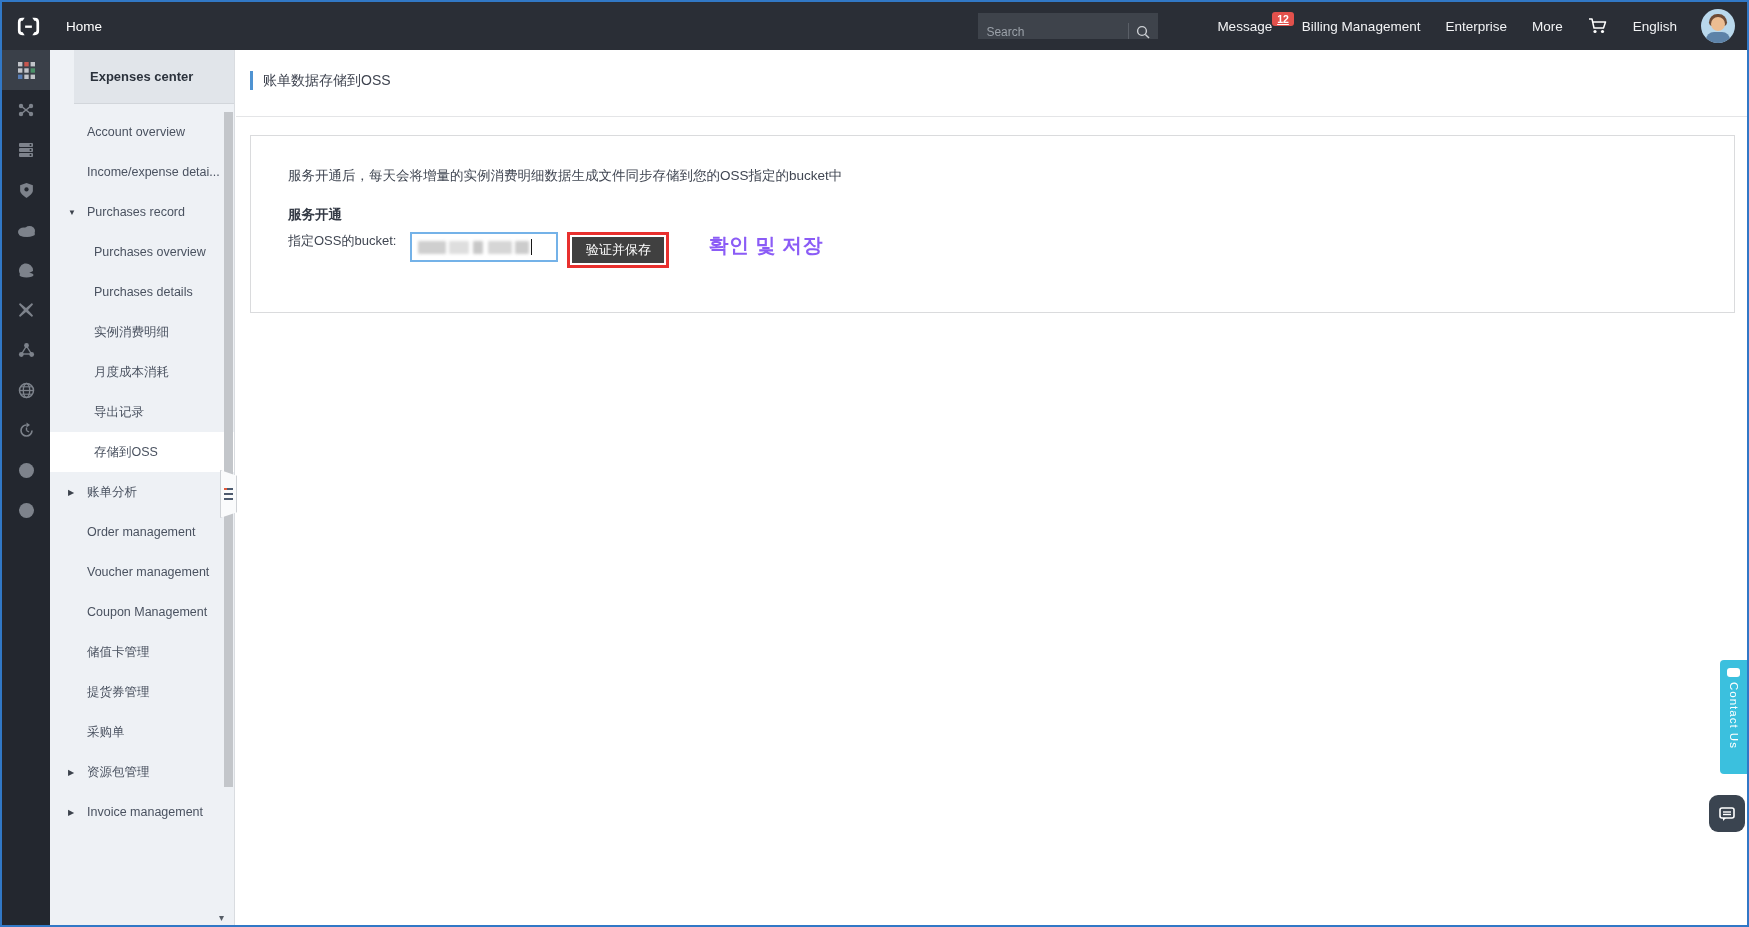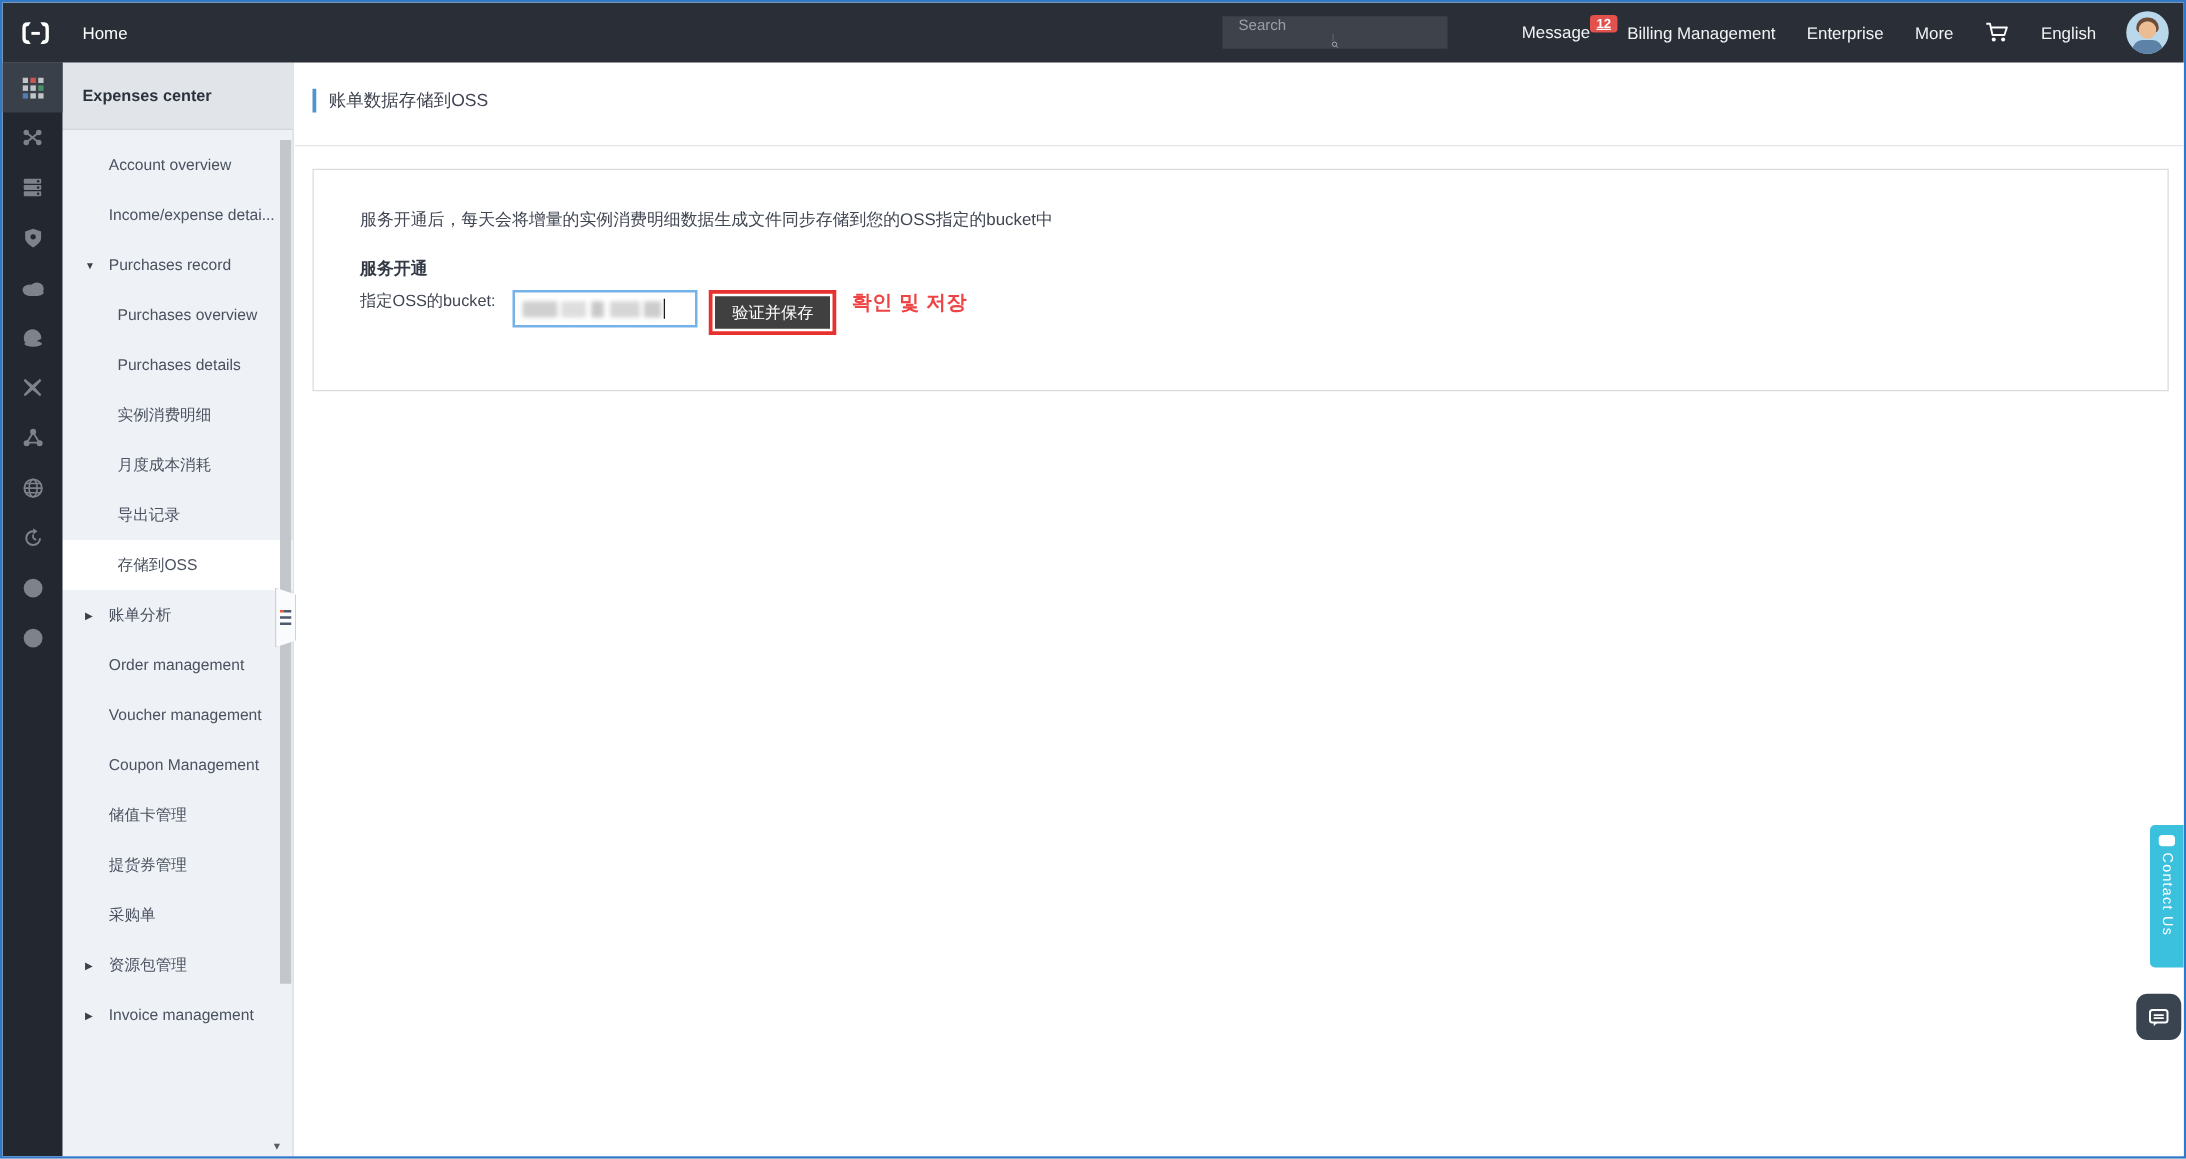--- a/index.html
+++ b/index.html
@@ -4,42 +4,42 @@
 <style>
   * { margin:0; padding:0; box-sizing:border-box; }
   html,body { width:1749px; height:927px; font-family:"Liberation Sans",sans-serif; background:#fff; }
   .frame { position:relative; width:1749px; height:927px; border:2px solid #3178c6; overflow:hidden; background:#fff; }
 
   
   .topbar { position:absolute; top:0; left:0; right:0; height:48px; background:#2a2e36; display:flex; align-items:center; padding:0 12px 0 13px; z-index:30; }
   .logo { width:27px; height:27px; margin-right:24px; cursor:pointer; }
   .home-link { color:#fff; font-size:13.5px; margin-right:20px; cursor:pointer; }
   .topbar-spacer { flex:1; }
-  .searchbox { width:180px; height:26px; background:#3e434b; display:flex; align-items:center; padding:0 8px; margin-right:34px;flex-direction:column; }
+  .searchbox { width:180px; height:26px; background:#3e434b; display:flex; align-items:flex-end; padding:0 8px; margin-right:34px; }
   .searchbox input { flex:1; background:transparent; border:none; outline:none; color:#cfd3d8; font-size:12px; font-family:"Liberation Sans",sans-serif; min-width:0; }
   .searchbox input::placeholder { color:#9aa0a8; }
   .search-divider { width:1px; height:16px; background:#5a5f67; margin:0 7px 0 4px; }
   .nav-link { color:#f2f3f5; font-size:13.5px; margin-left:25px; cursor:pointer; white-space:nowrap; position:relative; }
   .nav-link:first-of-type { margin-left:0; }
   .msg-badge { display:inline-block; background:#e2514c; color:#fff; font-size:10.5px; line-height:14px; padding:0 5px; border-radius:3px; transform:translateY(-8px); margin-left:0px; font-weight:bold;text-decoration:underline; }
   .cart { margin-left:25px; cursor:pointer; display:flex; align-items:center; }
   .avatar { width:34px; height:34px; border-radius:50%; background:#b9d8ec; margin-left:24px; position:relative; overflow:hidden; cursor:pointer; flex:none; }
   .avatar .hair { position:absolute; left:8px; top:5px; width:18px; height:12px; border-radius:9px 9px 4px 4px; background:#6d4b36; }
   .avatar .face { position:absolute; left:10px; top:8px; width:14px; height:14px; border-radius:50%; background:#ecbd92; }
   .avatar .shirt { position:absolute; left:5px; top:23px; width:24px; height:12px; border-radius:8px 8px 0 0; background:#5d82a8; }
 
   
   .rail { position:absolute; top:48px; left:0; width:48px; bottom:0; background:#23272f; display:flex; flex-direction:column; align-items:center; z-index:20; }
   .rail-cell { width:48px; height:40px; display:flex; align-items:center; justify-content:center; cursor:pointer; flex:none; }
   .rail-cell.active { background:#3a4049; }
   .rail svg { opacity:.85; }
 
   
   .sidebar { position:absolute; top:48px; left:48px; width:185px; bottom:0; background:#eef1f5; border-right:1px solid #d9dce0; z-index:10; }
-  .sb-header { height:54px; background:#e1e5ea; border-bottom:1px solid #d2d6db; display:flex; align-items:center; padding-left:16px; font-size:13px; font-weight:bold; color:#2b323c; }
+  .sb-header { height:54px; background:#e1e5ea; border-bottom:1px solid #d2d6db; display:flex; align-items:center; padding-left:16px; font-size:13px; font-weight:bold; color:#2b323c;margin-left:24px; }
   .sb-menu { position:absolute; top:62px; left:0; right:0; }
   .sb-row { height:40px; display:flex; align-items:center; font-size:12.5px; color:#4a5260; cursor:pointer; white-space:nowrap; }
   .sb-row .arrow { width:13px; font-size:8px; color:#3c424c; margin-left:18px; flex:none; }
   .sb-row.lvl1 { padding-left:37px; }
   .sb-row.group { padding-left:0; }
   .sb-row.group .label { margin-left:6px; }
   .sb-row.lvl2 { padding-left:44px; }
   .sb-row.selected { background:#ffffff; }
   .sb-scroll-thumb { position:absolute; top:62px; right:1px; width:9px; height:675px; background:#c3c6ca; }
   .sb-collapse { position:absolute; top:420px; right:-3px; width:17px; height:48px; background:#fafbfc; border:1px solid #cfd2d6; clip-path:polygon(0 0,100% 12%,100% 88%,0 100%); display:flex; flex-direction:column; justify-content:center; gap:3px; padding-left:3px; cursor:pointer; z-index:12; }
@@ -60,21 +60,21 @@
   .redacted { display:flex; align-items:center; filter:blur(1.6px); }
   .redacted b { display:inline-block; height:13px; border-radius:1px; }
   .redacted b:nth-child(1){ width:28px; background:#cfcfcf; margin-right:3px; }
   .redacted b:nth-child(2){ width:20px; background:#dedede; margin-right:4px; }
   .redacted b:nth-child(3){ width:10px; background:#c8c8c8; margin-right:5px; }
   .redacted b:nth-child(4){ width:24px; background:#d6d6d6; margin-right:3px; }
   .redacted b:nth-child(5){ width:14px; background:#cccccc; }
   .caret { width:1px; height:16px; background:#111; margin-left:2px; }
   .btn-highlight { border:3px solid #e8302e; padding:2px; background:#fff; margin-right:12px; }
   .verify-btn { width:92px; height:26px; background:#404040; color:#fff; border:none; font-size:13px; font-family:"Liberation Sans",sans-serif; cursor:pointer; }
-  .korean-note { font-size:16px; color:#ef4444; font-weight:600; letter-spacing:.5px; }
+  .korean-note { font-size:20px; color:#8b5cf6; font-weight:600; letter-spacing:.5px;margin-left:27px; }
 
   
   .contact-tab { position:absolute; top:658px; right:0; width:27px; height:114px; background:#3bc0de; border-radius:4px 0 0 4px; display:flex; flex-direction:column; align-items:center; cursor:pointer; z-index:40; }
   .contact-icon { width:13px; height:9px; background:#fff; border-radius:3px; margin:8px 0 5px; }
   .contact-label { writing-mode:vertical-rl; color:#fff; font-size:11.5px; letter-spacing:1px; }
   .chat-btn { position:absolute; top:793px; right:2px; width:36px; height:37px; background:#3a4450; border-radius:9px; display:flex; align-items:center; justify-content:center; cursor:pointer; z-index:40; }
 </style>
 </head>
 <body>
 

